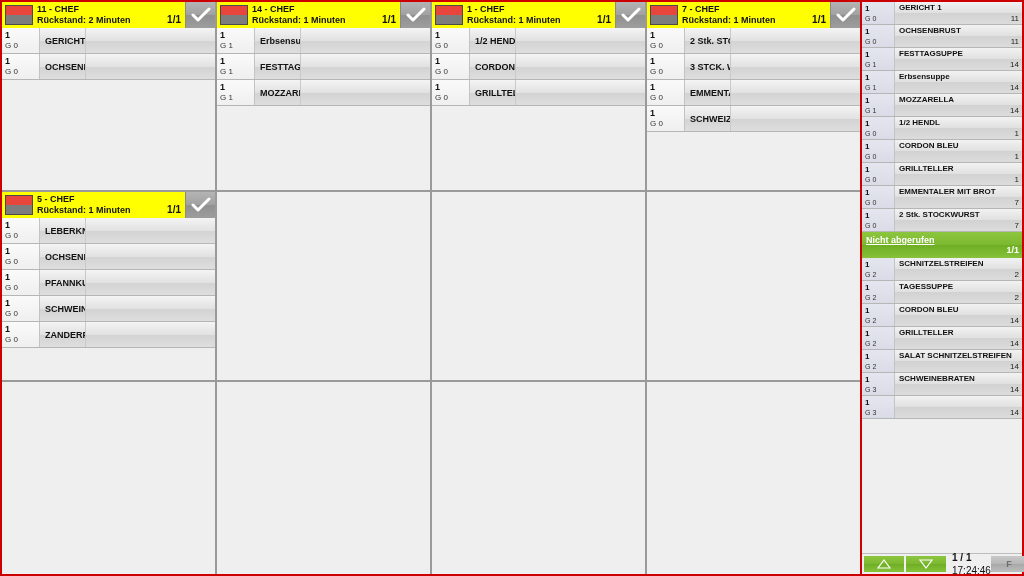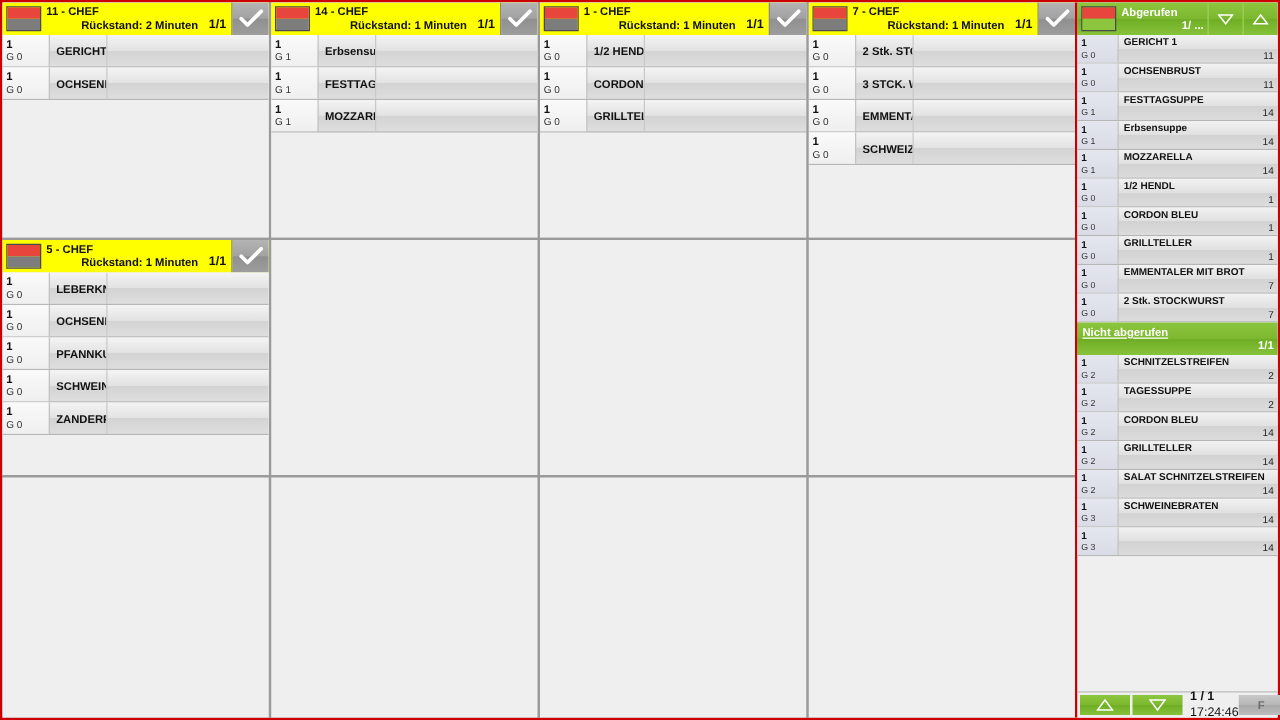--- a/index.html
+++ b/index.html
@@ -61,21 +61,21 @@
     padding-right: 2px;
   }
   .ord-title {
     font-size: 9px; font-weight: bold; color: #111;
     line-height: 11px;
     white-space: nowrap; overflow: hidden;
   }
   .ord-sub {
     font-size: 9px; font-weight: bold; color: #111;
     line-height: 11px;
-    white-space: nowrap; overflow: hidden; margin-left: 28px;
+    white-space: nowrap; overflow: hidden;
   }
   .ord-count {
     font-size: 10px; font-weight: bold; color: #111;
     align-self: flex-end;
     padding: 0 4px 3px 2px;
     flex: 0 0 auto;
   }
   .ord-check {
     width: 30px;
     flex: 0 0 auto;
@@ -497,38 +497,20 @@
       <div class="cell empty"></div>
       <div class="cell empty"></div>
       <div class="cell empty"></div>
       <div class="cell empty"></div>
       <div class="cell empty"></div>
       <div class="cell empty"></div>
     </div>
 
   <div class="sidebar">
 
-    <div class="sec-head">
-      <div class="sec-flag">
-        <div class="f-top"></div>
-          <div class="f-bot"></div>
-      </div>
-      <div class="sec-label">Abgerufen</div>
-      <div class="sec-count">1/ ...</div>
-      <div class="sec-btn">
-        <svg width="13" height="9" viewBox="0 0 13 9">
-          <polygon points="1,1 12,1 6.5,8" fill="none" stroke="#ffffff" stroke-width="1.2"></polygon>
-        </svg>
-      </div>
-      <div class="sec-btn">
-        <svg width="13" height="9" viewBox="0 0 13 9">
-          <polygon points="6.5,1 12,8 1,8" fill="none" stroke="#ffffff" stroke-width="1.2"></polygon>
-        </svg>
-      </div>
-    </div>
     <div class="sb-list" id="called-list">
         <div class="sb-row">
           <div class="qty">
             <div class="q1">1</div>
             <div class="q2">G 0</div>
           </div>
           <div class="nm">
             <span>GERICHT 1</span>
           </div>
           <div class="tbl">11</div>

